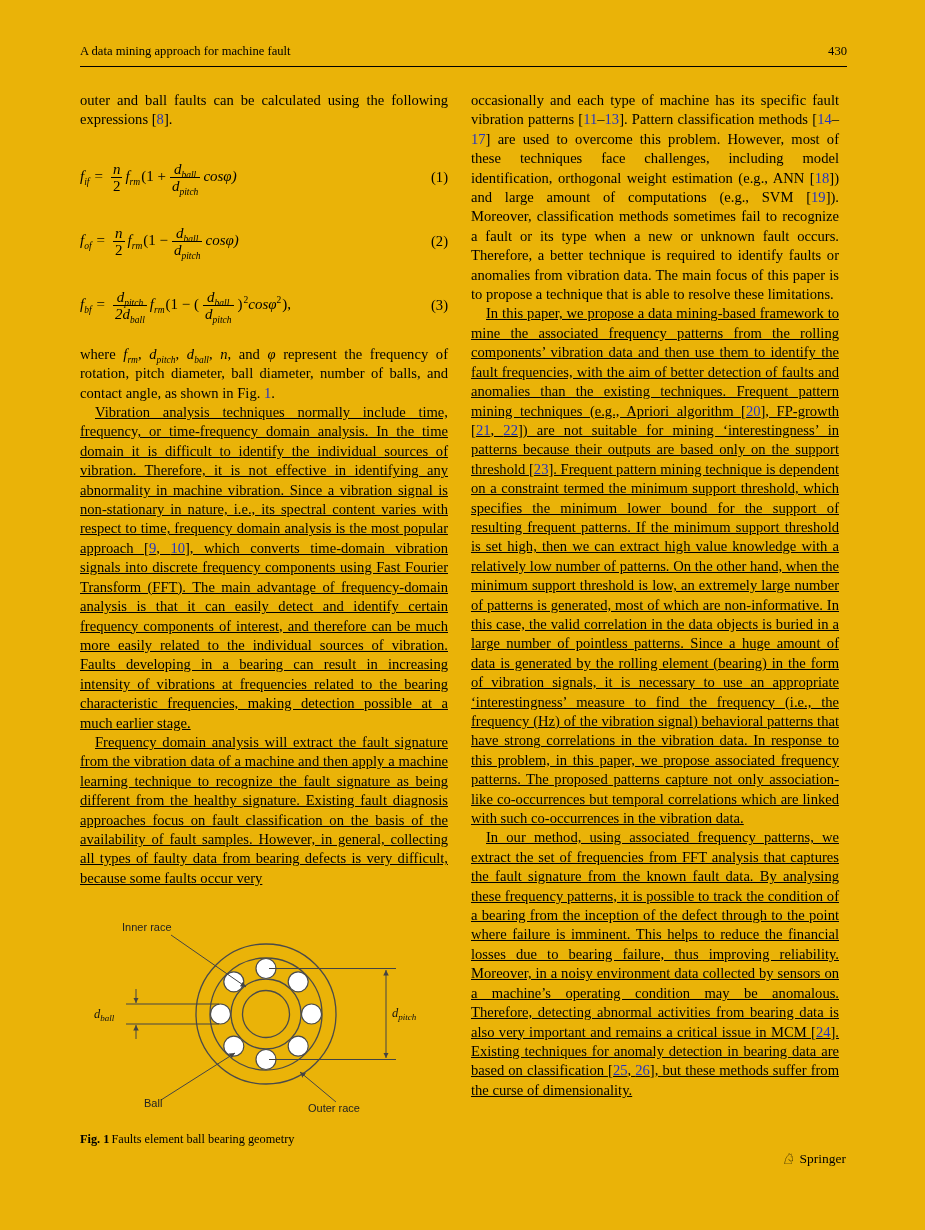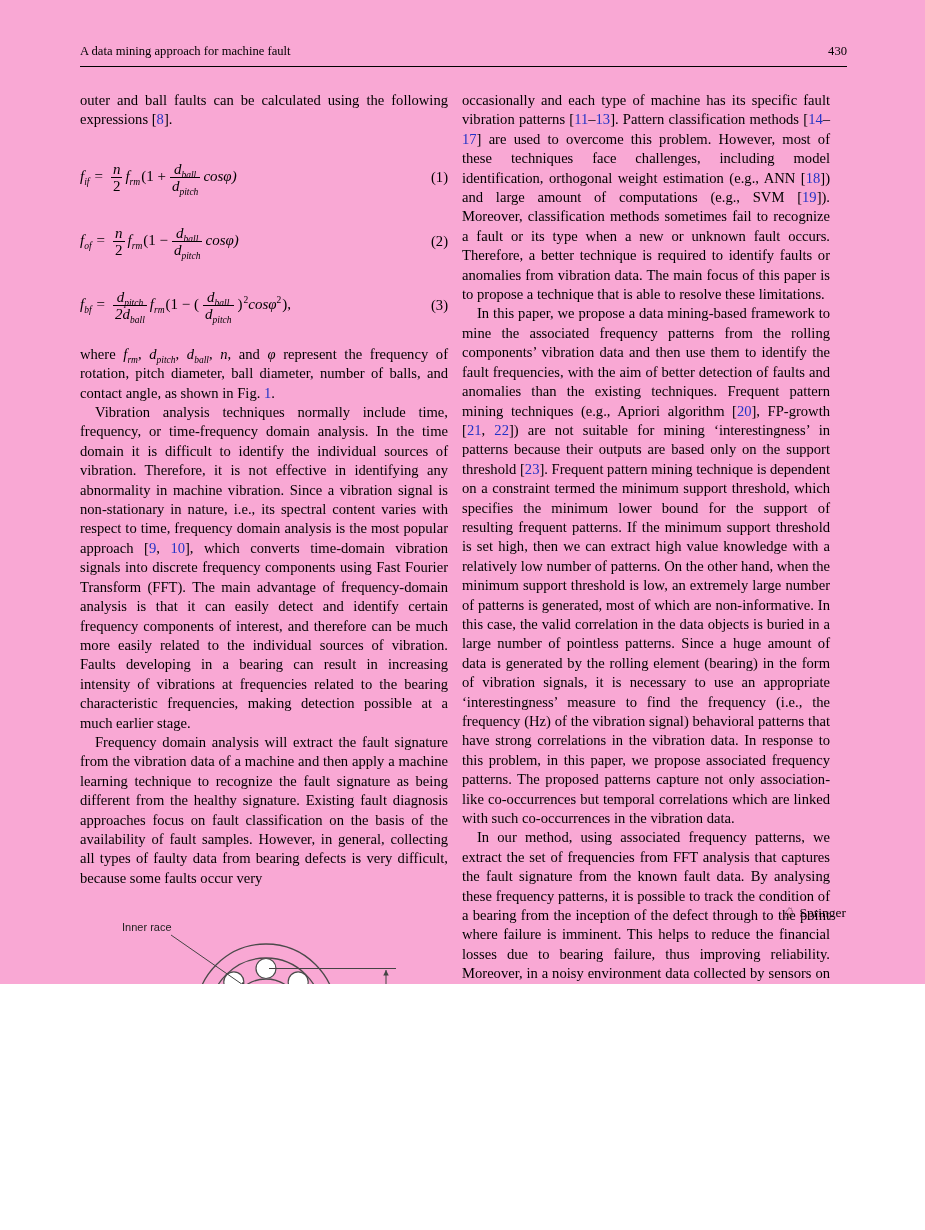--- a/index.html
+++ b/index.html
@@ -1,38 +1,38 @@
 <!DOCTYPE html>
 <html style="--link-color: #2133c6;"><head>
 <meta charset="utf-8">
 <style>
   html, body { margin: 0; padding: 0; background: #ffffff; }
   .page {
     position: relative;
-    width: 925px; height: 984px;
+    width: 925px; height: 1230px;
     margin: 0 auto;
-    background: #f9a8d4;
+    background: #eab308;
     color: #000;
     font-family: "Liberation Serif", "DejaVu Serif", serif;
     box-sizing: border-box;
     padding: 44px 78px 0 80px;
     overflow: hidden;
   }
   
   .running-head {
     display: flex; justify-content: space-between; align-items: baseline;
     font-size: 12.6px;
     padding-bottom: 7px;
     border-bottom: 1px solid #000;
   }
   
-  .cols { display: flex; gap: 14px; margin-top: 24px; }
+  .cols { display: flex; gap: 23px; margin-top: 24px; }
   .col { width: 368px; font-size: 14.6px; line-height: 19.4px; text-align: justify; }
   .para { margin: 0; }
-  .para.indent { text-indent: 15px; }
+  .para.indent { text-indent: 15px; text-decoration: underline; }
   .ref { color: var(--link-color, #2133c6); cursor: pointer; }
   .mi { font-style: italic; }
   sub.ms { font-size: 9.5px; font-style: italic; line-height: 0; }
   
   .equation {
     display: flex; align-items: center;
     margin: 31px 0 23px 0;
     font-size: 15px; line-height: 16px;
     text-align: left;
   }
@@ -47,21 +47,21 @@
   .frac .fden { border-top: 1px solid #000; padding: 0 2px; }
   .sup { font-size: 9.5px; }
   .eq-no { margin-left: auto; font-size: 14.6px; }
   
   figure { margin: 26px 0 0 0; }
   .fig-svg { display: block; margin-left: 6px; }
   .fig-label { font-family: "Liberation Sans", "DejaVu Sans", sans-serif; font-size: 11px; fill: #222; }
   .fig-math { font-size: 12.5px; font-style: italic; fill: #111; }
   .fig-sub { font-size: 9px; font-style: italic; }
   figcaption { font-size: 12.3px; margin-top: 11px; text-align: left; }
-  .cap-label { font-weight: normal; margin-right: 13px; }
+  .cap-label { font-weight: bold; margin-right: 2px; }
   
   .page-footer {
     position: absolute; right: 79px; bottom: 62px;
     font-size: 13.5px; display: flex; align-items: center; gap: 4px;
   }
   .springer-glyph { font-size: 15px; transform: scaleX(-1); display: inline-block; }
 </style>
 </head>
 <body>
 

